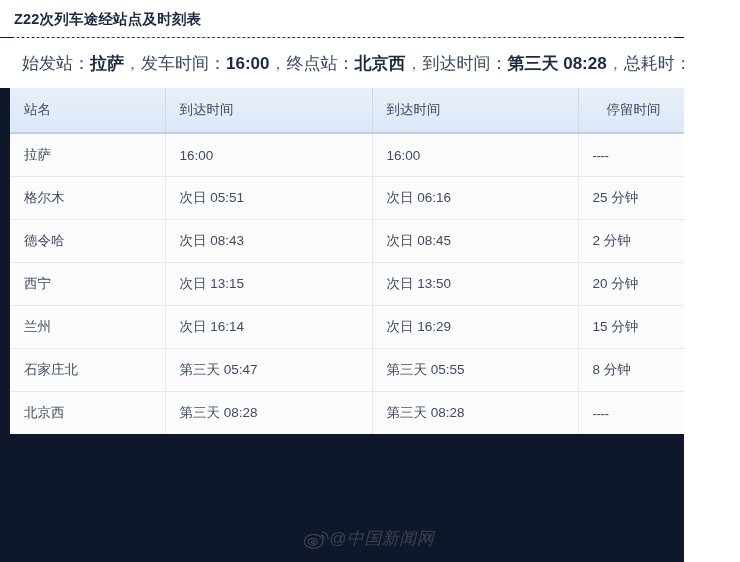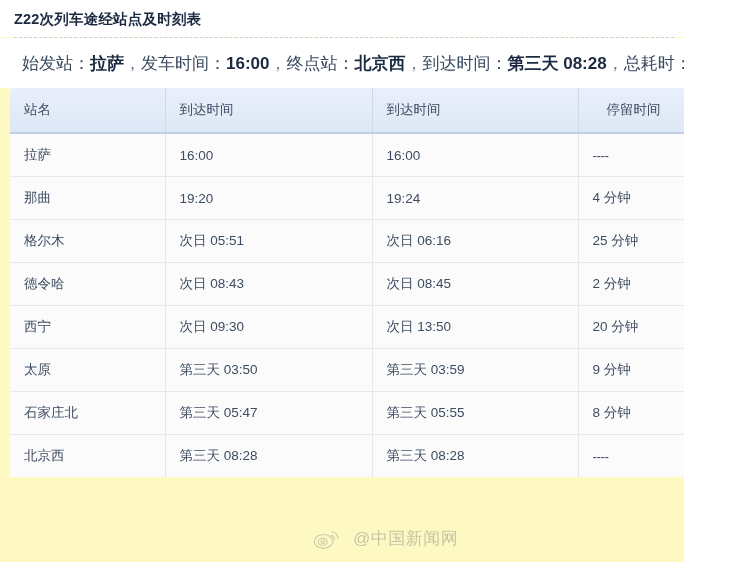--- a/index.html
+++ b/index.html
@@ -10,21 +10,21 @@
     width: 740px;
     height: 562px;
     background: #ffffff;
     font-family: "Liberation Sans", "DejaVu Sans", sans-serif;
     overflow: hidden;
   }
   #page {
     position: relative;
     width: 684px;
     height: 562px;
-    background: #fef9c3;
+    background: #0f172a;
     overflow: hidden;
   }
 
   
   .title-bar {
     padding: 10px 0 9px 14px;
     background: #ffffff;
   }
   .title-text {
     font-size: 14.5px;
@@ -110,27 +110,28 @@
     color: #27364c;
   }
   td.dash {
     color: #9aa3ae;
     letter-spacing: -0.5px;
   }
 
   
   .watermark {
     position: absolute;
-    left: 313px;
+    left: 303px;
     top: 528px;
     display: flex;
     align-items: center;
-    gap: 14px;
+    gap: 0;
     opacity: 0.42;
     pointer-events: none;
+    font-style: italic;
   }
   .watermark .wb-logo {
     width: 26px;
     height: 22px;
     flex: 0 0 auto;
   }
   .watermark .wm-text {
     font-size: 17px;
     color: #7a7a7a;
     font-weight: normal;
@@ -171,48 +172,42 @@
         </tr>
       </thead>
       <tbody id="table-body">
           <tr>
             <td class="station">拉萨</td>
             <td>16:00</td>
             <td>16:00</td>
             <td class="dash">----</td>
           </tr>
           <tr>
-            <td class="station">那曲</td>
-            <td>19:20</td>
-            <td>19:24</td>
-            <td>4 分钟</td>
-          </tr>
-          <tr>
             <td class="station">格尔木</td>
             <td>次日 05:51</td>
             <td>次日 06:16</td>
             <td>25 分钟</td>
           </tr>
           <tr>
             <td class="station">德令哈</td>
             <td>次日 08:43</td>
             <td>次日 08:45</td>
             <td>2 分钟</td>
           </tr>
           <tr>
             <td class="station">西宁</td>
-            <td>次日 09:30</td>
+            <td>次日 13:15</td>
             <td>次日 13:50</td>
             <td>20 分钟</td>
           </tr>
           <tr>
-            <td class="station">太原</td>
-            <td>第三天 03:50</td>
-            <td>第三天 03:59</td>
-            <td>9 分钟</td>
+            <td class="station">兰州</td>
+            <td>次日 16:14</td>
+            <td>次日 16:29</td>
+            <td>15 分钟</td>
           </tr>
           <tr>
             <td class="station">石家庄北</td>
             <td>第三天 05:47</td>
             <td>第三天 05:55</td>
             <td>8 分钟</td>
           </tr>
           <tr>
             <td class="station">北京西</td>
             <td>第三天 08:28</td>

